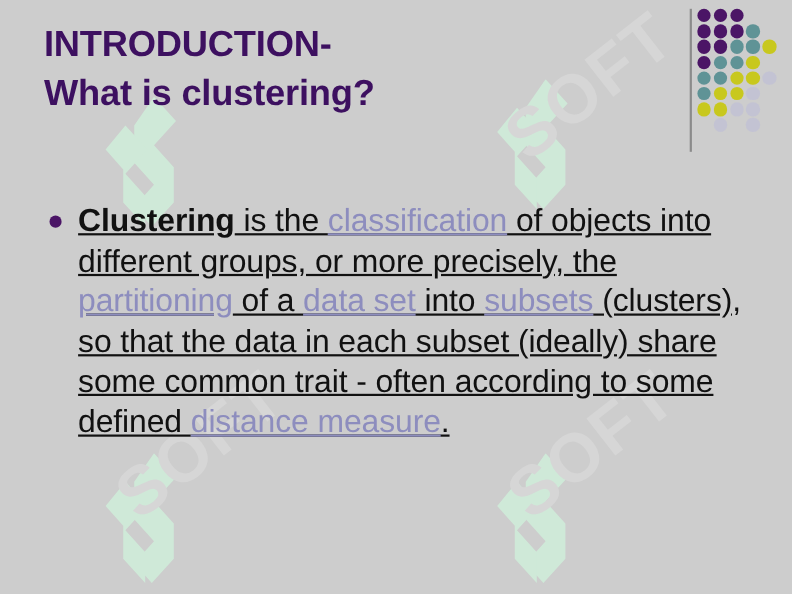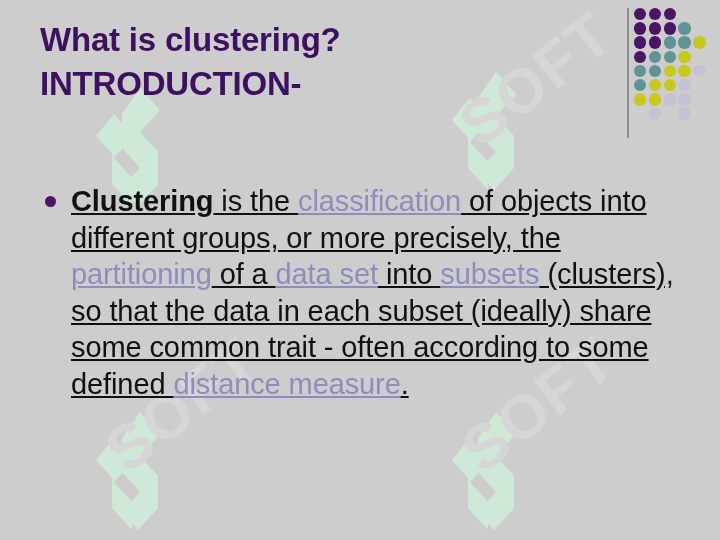--- a/index.html
+++ b/index.html
@@ -141,22 +141,22 @@
         <path fill="#cfe9d8" d="M22 26 L42 48 L22 70 L40 90 L40 118 L20 96 L20 66 L4 48 L22 26 Z"></path>
       </svg></div>
     <div class="wm-soft" style="left: 446px; top: 104px;">SOFT</div>
     <div class="wm-soft" style="left: 92px; top: 430px;">SOFT</div>
     <div class="wm-soft" style="left: 448px; top: 430px;">SOFT</div>
   </div>
 
 <div id="slide">
 
   <div id="title-block">
+    <div class="title-line">INTRODUCTION-</div>
     <div class="title-line">What is clustering?</div>
-    <div class="title-line">INTRODUCTION-</div>
   </div>
 
   <div id="body-block">
     <div id="bullet-item">
       <span id="bullet-marker"></span>
       <div id="bullet-text"><b>Clustering</b><span> is the </span><span class="lnk">classification</span><span> of objects into different groups, or more precisely, the </span><span class="lnk">partitioning</span><span> of a </span><span class="lnk">data set</span><span> into </span><span class="lnk">subsets</span><span> (clusters), so that the data in each subset (ideally) share some common trait - often according to some defined </span><span class="lnk">distance measure</span><span>.</span></div>
     </div>
   </div>
 
 </div>

